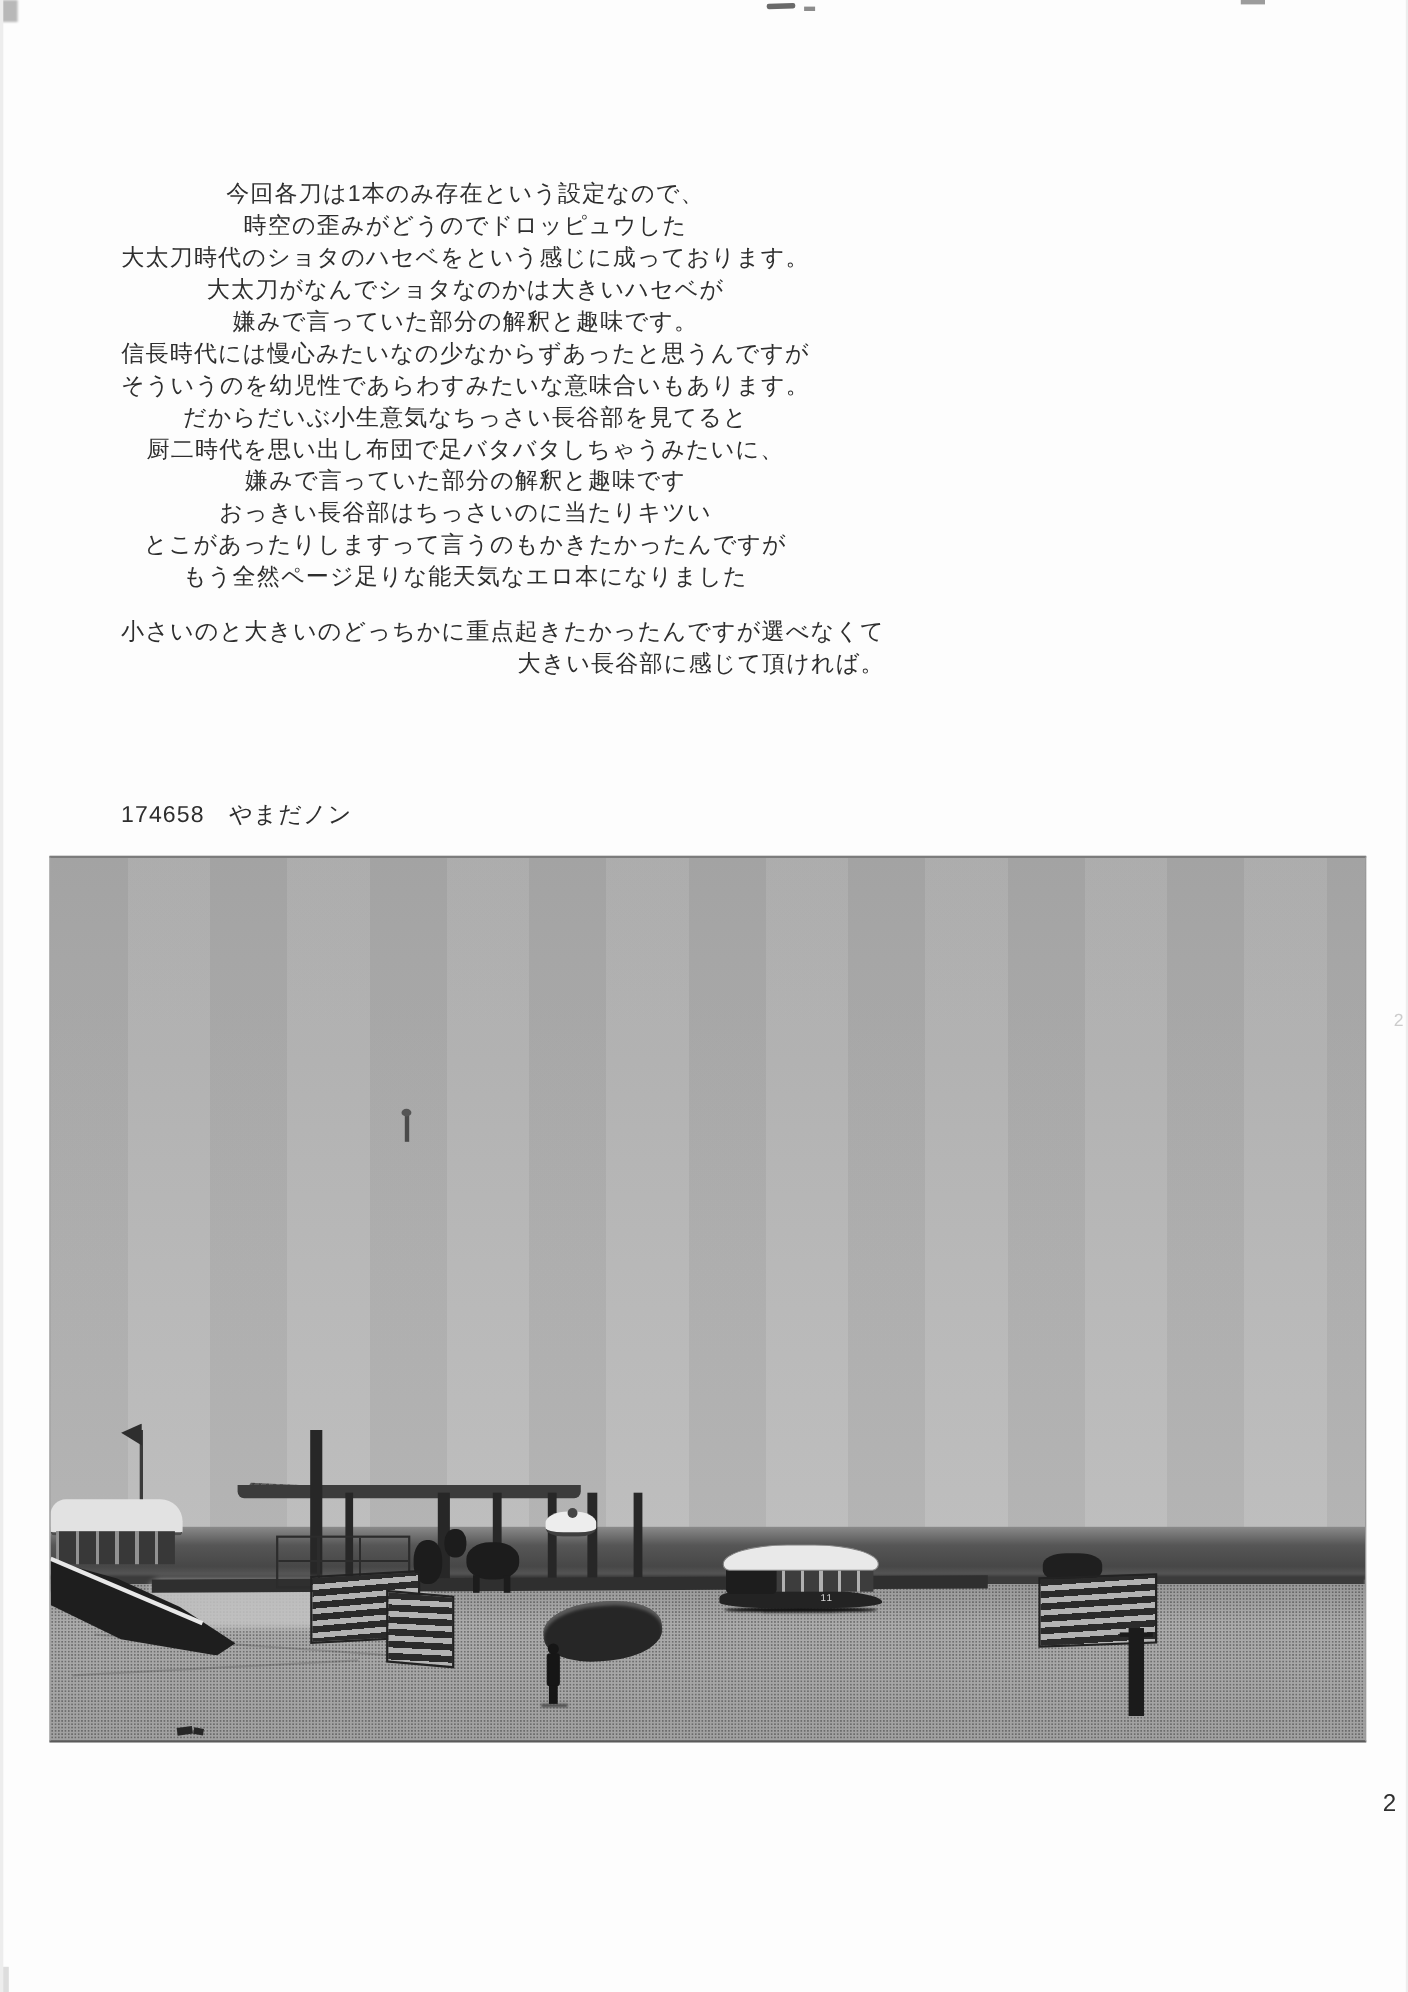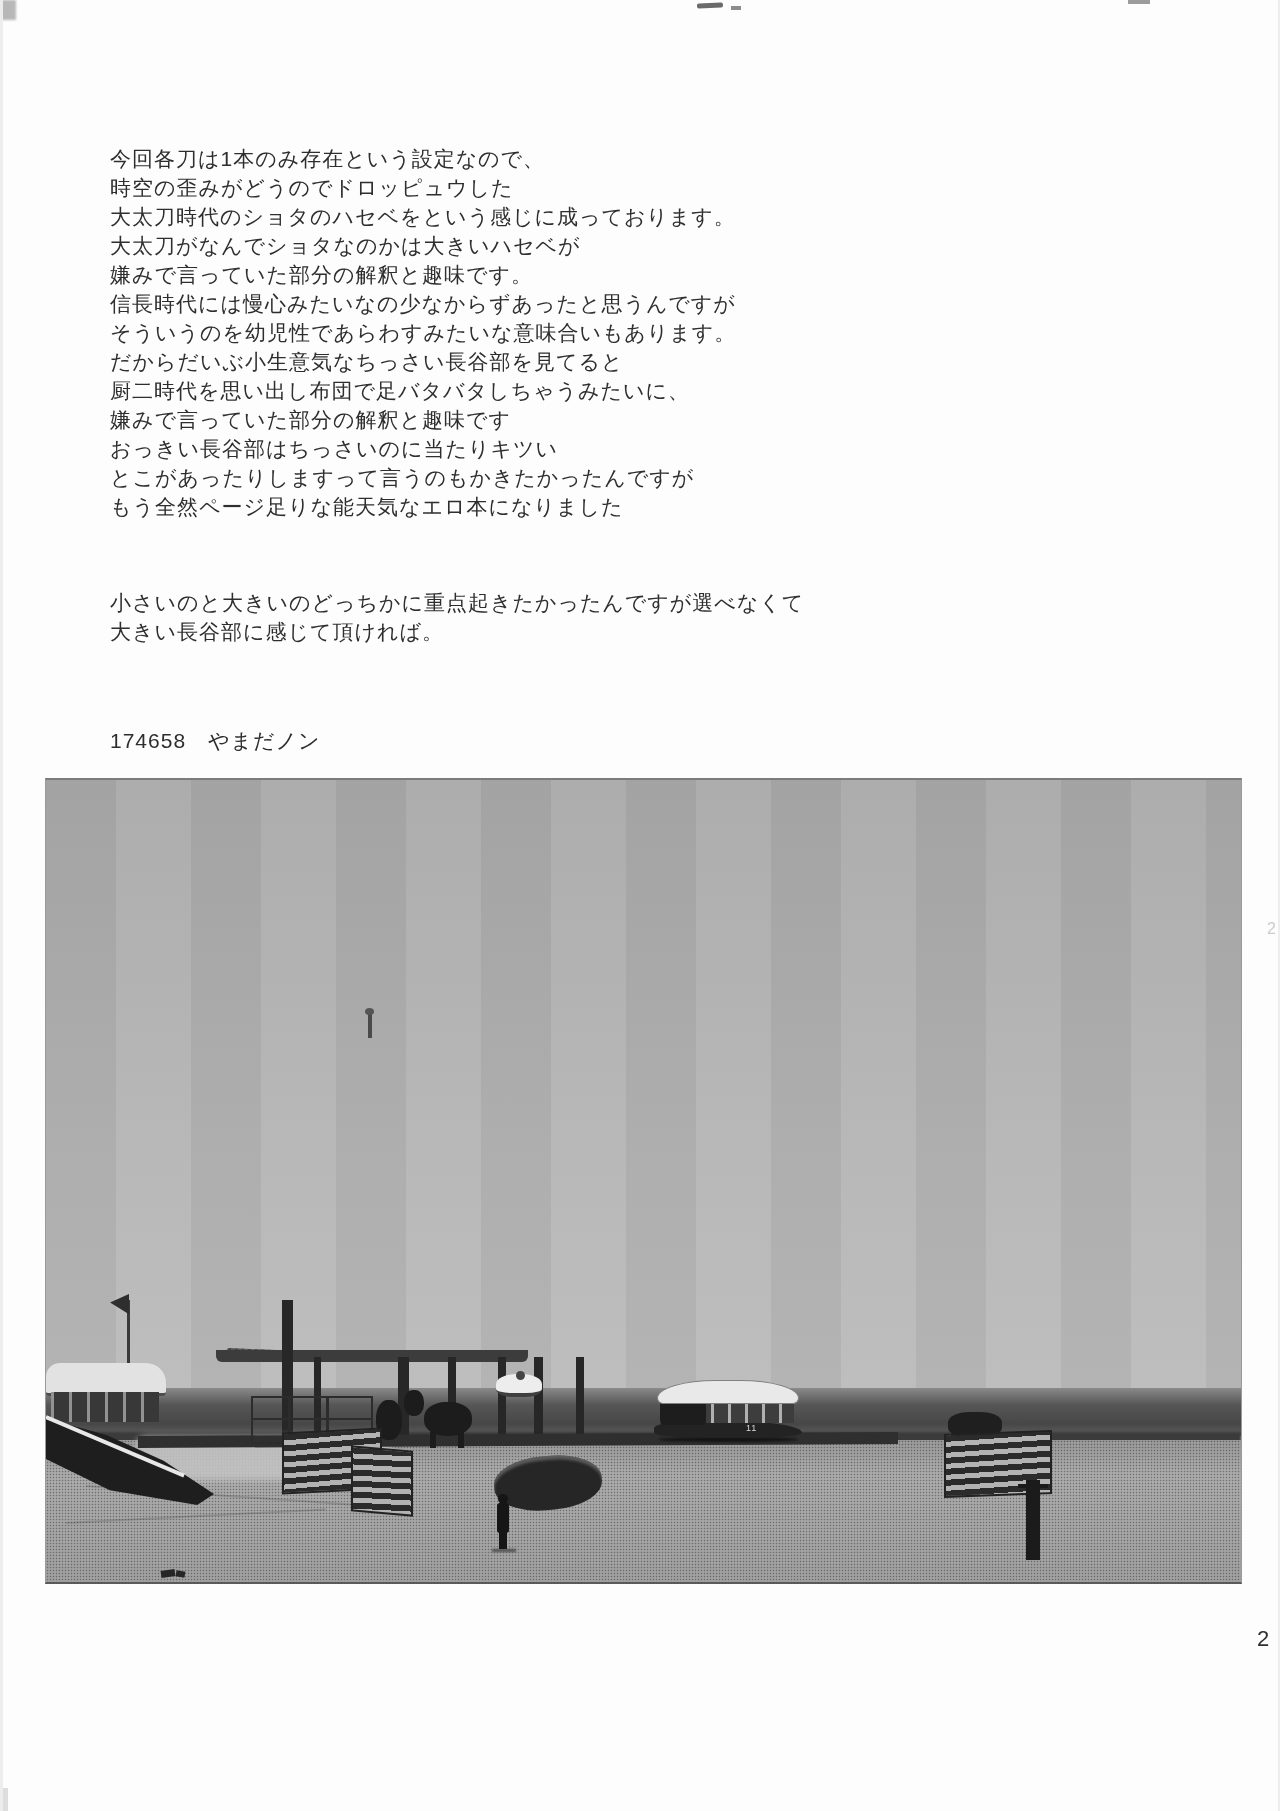--- a/index.html
+++ b/index.html
@@ -2,22 +2,22 @@
 <html><head>
 <meta charset="utf-8">
 <style>
   html,body{margin:0;padding:0;background:#888;}
   #page{
     position:relative;width:1280px;height:1811px;background:#fdfdfd;
     font-family:"Liberation Sans","DejaVu Sans",sans-serif;overflow:hidden;
   }
   
   .txt{position:absolute;left:110px;color:#2e2e2e;font-size:21px;line-height:29px;letter-spacing:1px;}
-  #para1{top:144px;}
-  #para2{top:588px;}
+  #para1{top:162px;text-align:center;}
+  #para2{top:560px;text-align:right;}
   #signature{top:726px;}
   .line{height:29px;white-space:pre;}
   
   #photo{
     position:absolute;left:45px;top:778px;width:1195px;height:802px;overflow:hidden;
     border-top:2px solid #7c7c7c;border-bottom:2px solid #5a5a5a;
     border-left:1px solid #9a9a9a;border-right:1px solid #9a9a9a;
     background:#a8a8a8;
   }
   .ht{ 
@@ -68,21 +68,21 @@
     background-image:repeating-linear-gradient(90deg,rgba(220,220,220,.55) 0 3px,rgba(0,0,0,0) 3px 18px);}
   #lb-hull{position:absolute;left:0px;top:633px;width:168px;height:92px;background:#1e1e1e;
     clip-path:polygon(0 6%,36% 24%,70% 52%,100% 88%,90% 100%,38% 84%,0 50%);}
   #lb-gunwale{position:absolute;left:0px;top:635px;width:150px;height:4px;background:#e8e8e8;
     transform:rotate(23deg);transform-origin:left center;}
   
   #dinghy{position:absolute;left:450px;top:594px;width:46px;height:19px;background:#ededed;
     border-radius:45% 45% 35% 35%;border-bottom:4px solid #3f3f3f;}
   #dinghy-dot{position:absolute;left:470px;top:591px;width:9px;height:9px;background:#444;border-radius:50%;}
   
-  #mb{position:absolute;left:608px;top:600px;width:148px;height:66px;}
+  #mb{position:absolute;left:608px;top:624px;width:148px;height:66px;}
   #mb-roof{position:absolute;left:3px;top:0;width:140px;height:22px;background:#e9e9e9;
     border:1px solid #808080;border-radius:55% 55% 8px 8px / 100% 100% 8px 8px;}
   #mb-cabin{position:absolute;left:6px;top:19px;width:134px;height:24px;background:#3d3d3d;
     background-image:repeating-linear-gradient(90deg,rgba(205,205,205,.8) 0 3px,rgba(0,0,0,0) 3px 17px);}
   #mb-int{position:absolute;left:6px;top:17px;width:46px;height:28px;background:#1d1d1d;border-radius:4px;}
   #mb-hull{position:absolute;left:0;top:41px;width:148px;height:17px;background:#232323;
     border-radius:30% 60% 45% 45% / 55% 85% 40% 40%;}
   #mb-mark{position:absolute;left:92px;top:43px;font-size:9px;line-height:10px;color:#d8d8d8;letter-spacing:1px;}
   #mb-shadow{position:absolute;left:4px;top:57px;width:140px;height:5px;background:#141414;border-radius:50%;filter:blur(1px);}
   

